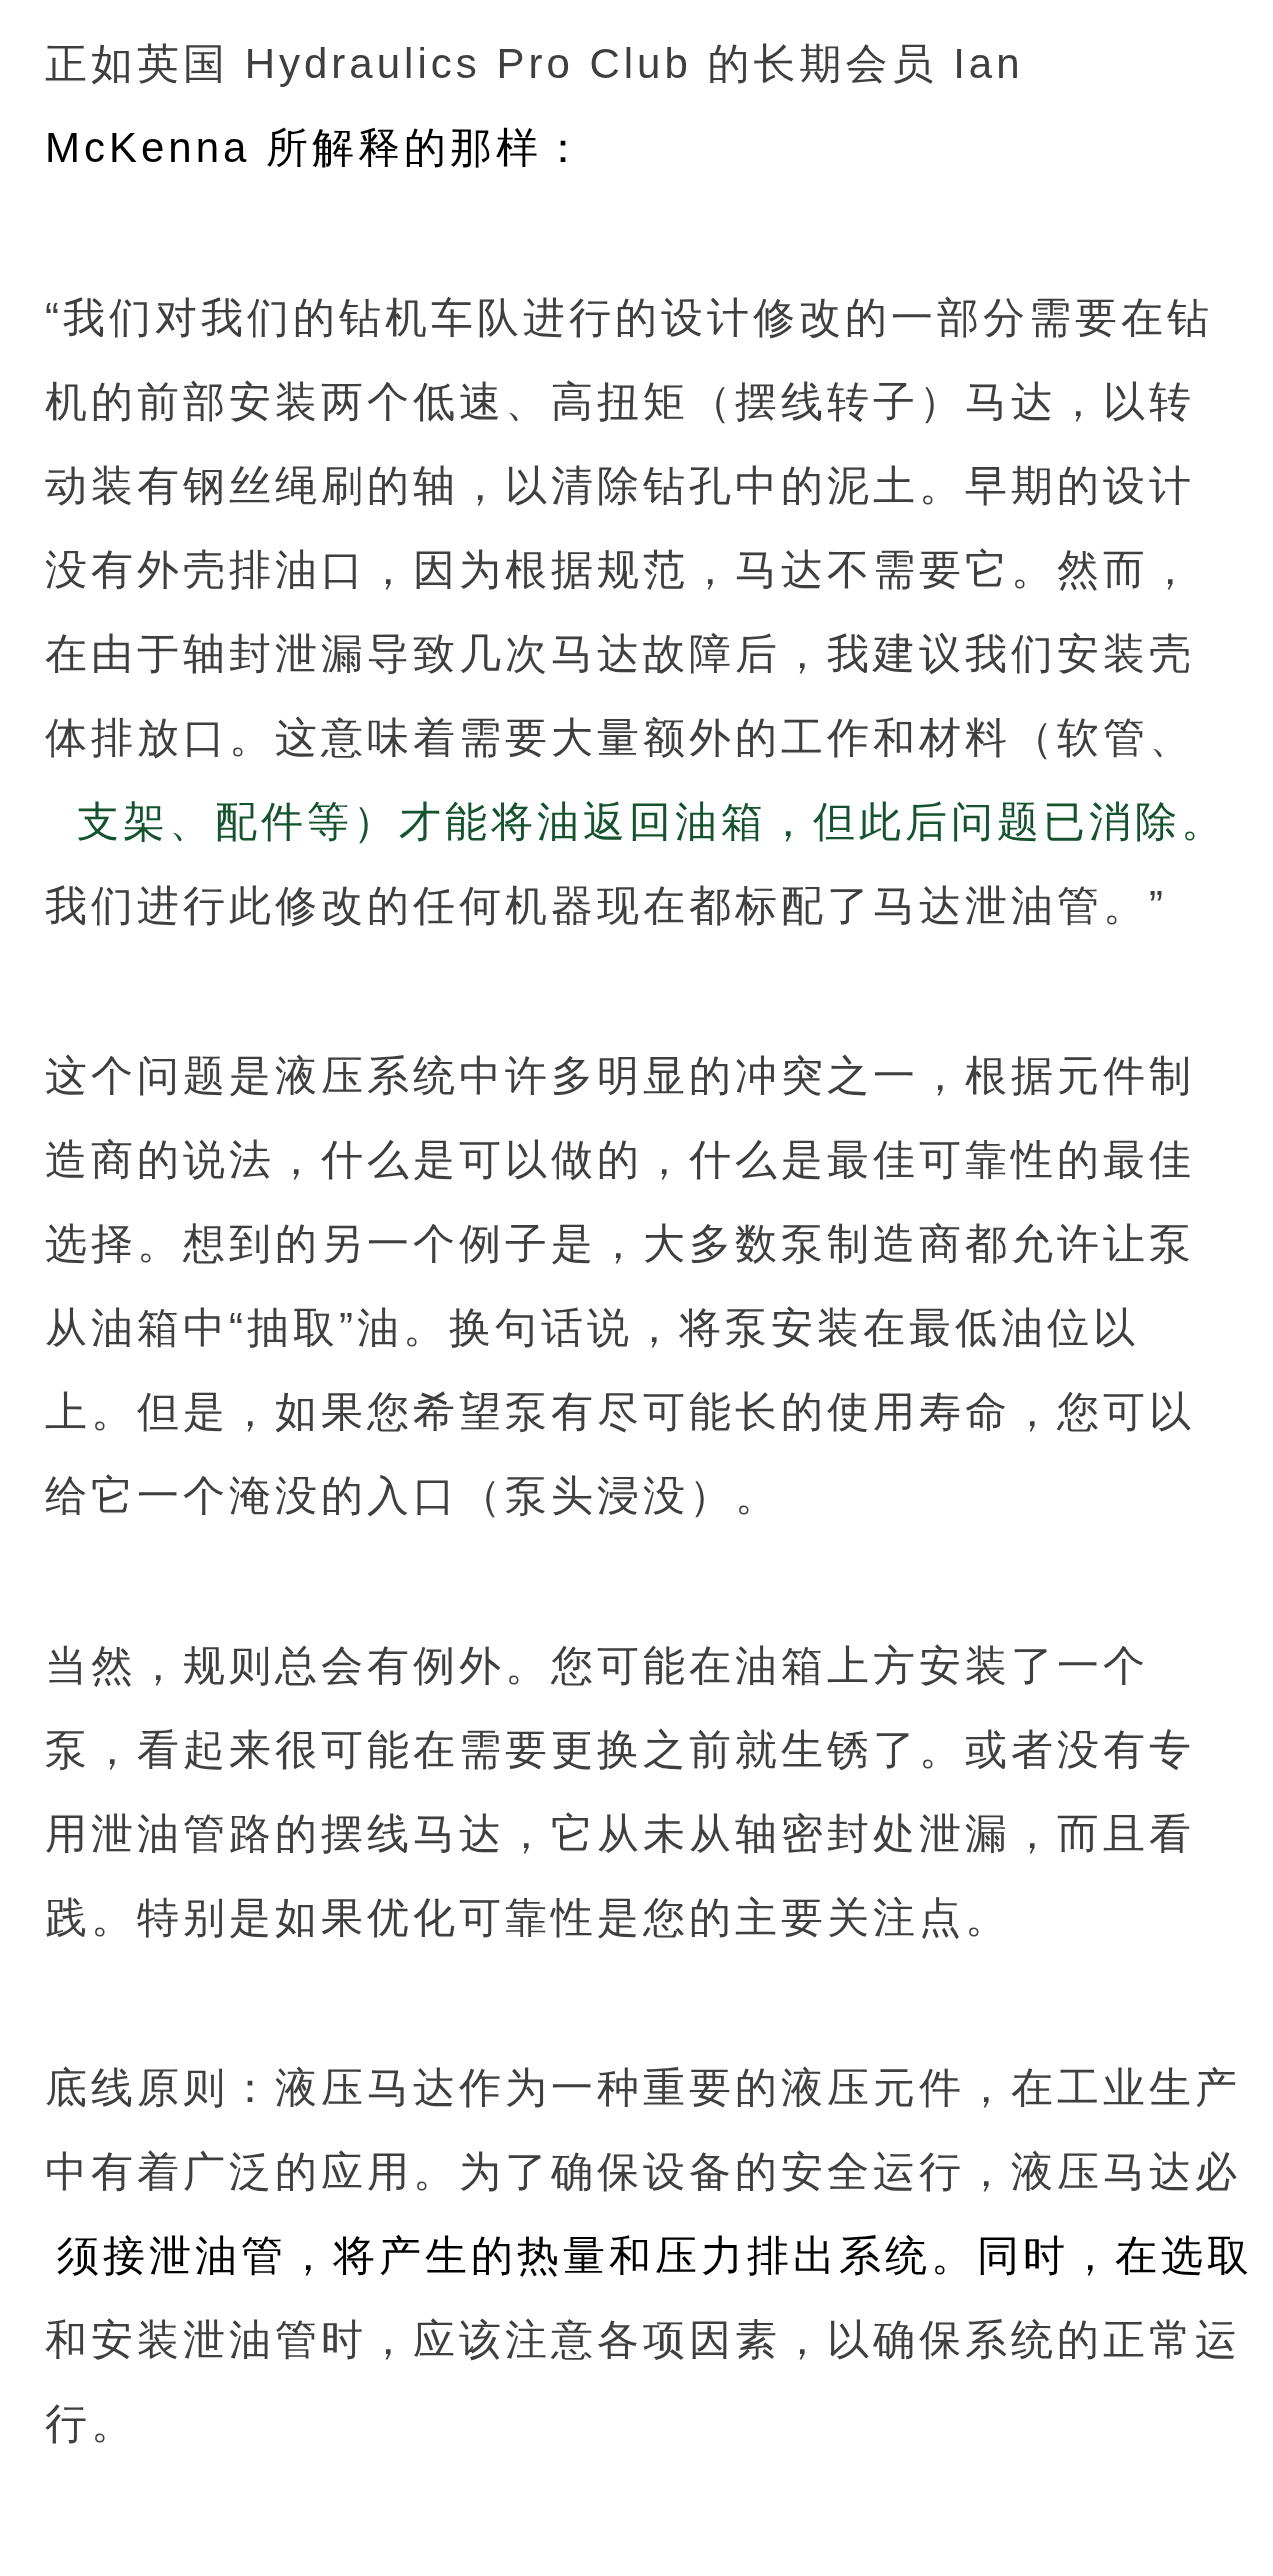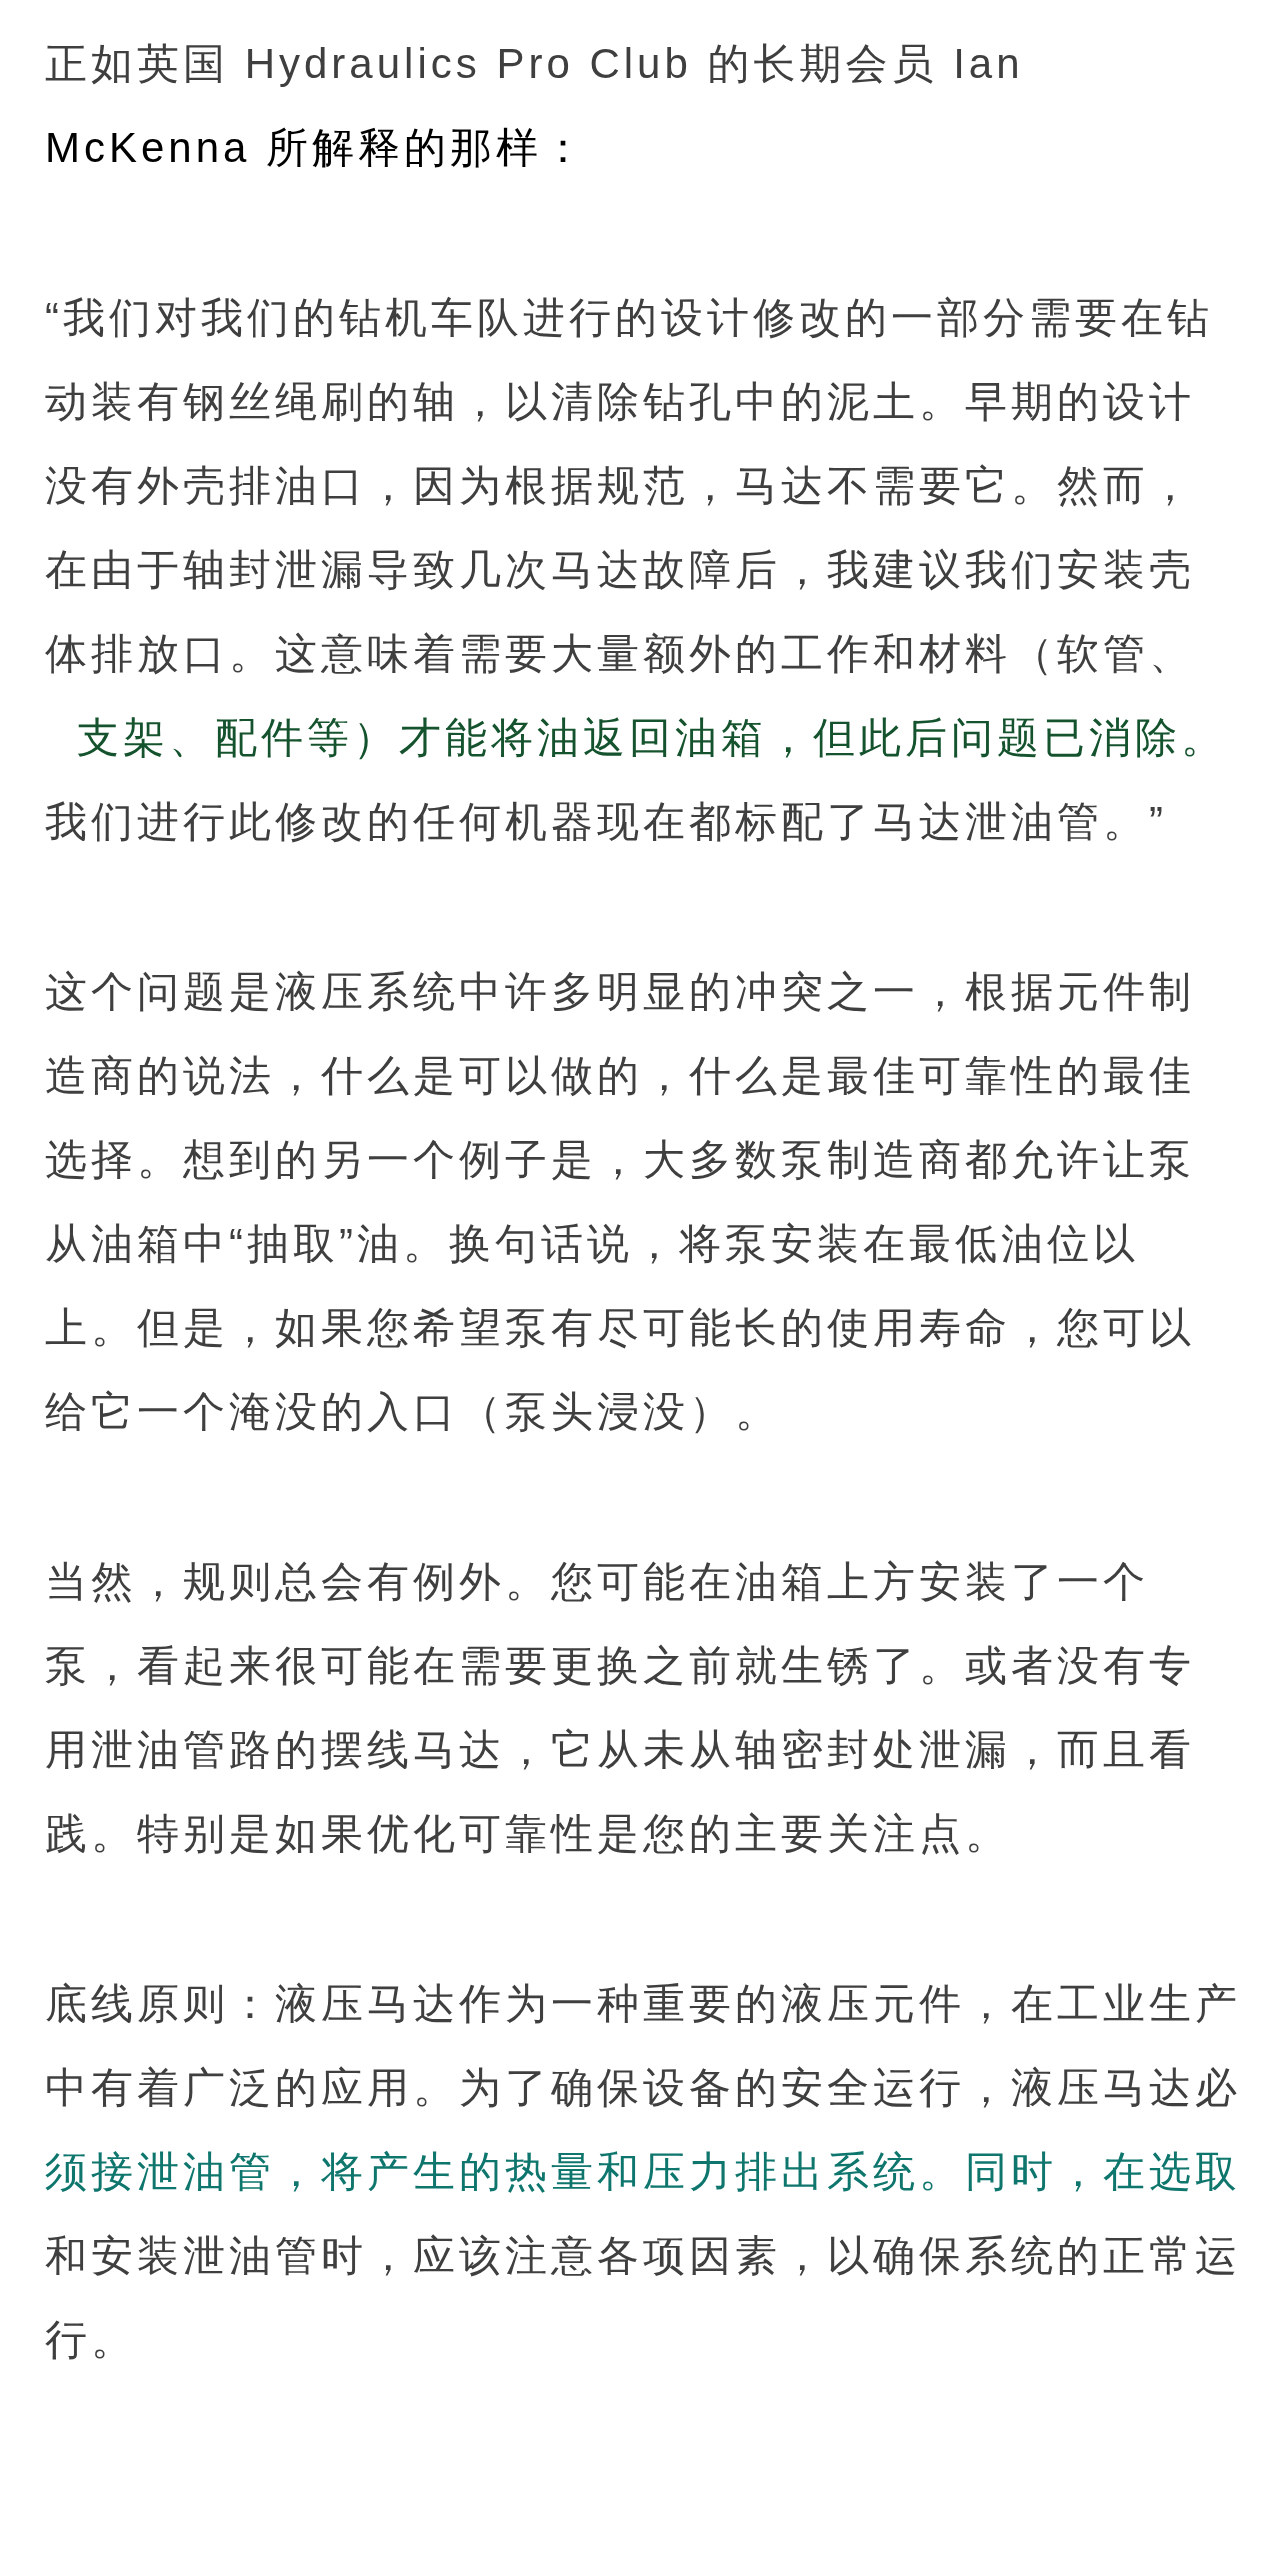--- a/index.html
+++ b/index.html
@@ -36,20 +36,21 @@
 
 <div class="page">
 
   <p class="para">
     <span class="line" style="color: rgb(63, 63, 63);">正如英国 Hydraulics Pro Club 的长期会员 Ian</span>
     <span class="line" style="color: #000000;">McKenna 所解释的那样：</span>
   </p>
 
   <p class="para">
     <span class="line" style="color: rgb(63, 63, 63);">“我们对我们的钻机车队进行的设计修改的一部分需要在钻</span>
+    <span class="line" style="color: rgb(63, 63, 63);">机的前部安装两个低速、高扭矩（摆线转子）马达，以转</span>
     <span class="line" style="color: rgb(63, 63, 63);">动装有钢丝绳刷的轴，以清除钻孔中的泥土。早期的设计</span>
     <span class="line" style="color: rgb(63, 63, 63);">没有外壳排油口，因为根据规范，马达不需要它。然而，</span>
     <span class="line" style="color: rgb(63, 63, 63);">在由于轴封泄漏导致几次马达故障后，我建议我们安装壳</span>
     <span class="line" style="color: rgb(63, 63, 63);">体排放口。这意味着需要大量额外的工作和材料（软管、</span>
     <span class="line" style="color: #14532d; margin-left: 32px;">支架、配件等）才能将油返回油箱，但此后问题已消除。</span>
     <span class="line" style="color: rgb(63, 63, 63);">我们进行此修改的任何机器现在都标配了马达泄油管。”</span>
   </p>
 
   <p class="para">
     <span class="line" style="color: rgb(63, 63, 63);">这个问题是液压系统中许多明显的冲突之一，根据元件制</span>
@@ -63,19 +64,19 @@
   <p class="para">
     <span class="line" style="color: rgb(63, 63, 63);">当然，规则总会有例外。您可能在油箱上方安装了一个</span>
     <span class="line" style="color: rgb(63, 63, 63);">泵，看起来很可能在需要更换之前就生锈了。或者没有专</span>
     <span class="line" style="color: rgb(63, 63, 63);">用泄油管路的摆线马达，它从未从轴密封处泄漏，而且看</span>
     <span class="line" style="color: rgb(63, 63, 63);">践。特别是如果优化可靠性是您的主要关注点。</span>
   </p>
 
   <p class="para">
     <span class="line" style="color: rgb(63, 63, 63);">底线原则：液压马达作为一种重要的液压元件，在工业生产</span>
     <span class="line" style="color: rgb(63, 63, 63);">中有着广泛的应用。为了确保设备的安全运行，液压马达必</span>
-    <span class="line" style="color: #0f766e;">须接泄油管，将产生的热量和压力排出系统。同时，在选取</span>
+    <span class="line" style="color: #000000; margin-left: 12px;">须接泄油管，将产生的热量和压力排出系统。同时，在选取</span>
     <span class="line" style="color: rgb(63, 63, 63);">和安装泄油管时，应该注意各项因素，以确保系统的正常运</span>
     <span class="line" style="color: rgb(63, 63, 63);">行。</span>
   </p>
 
 </div>
 
 
 </body></html>

